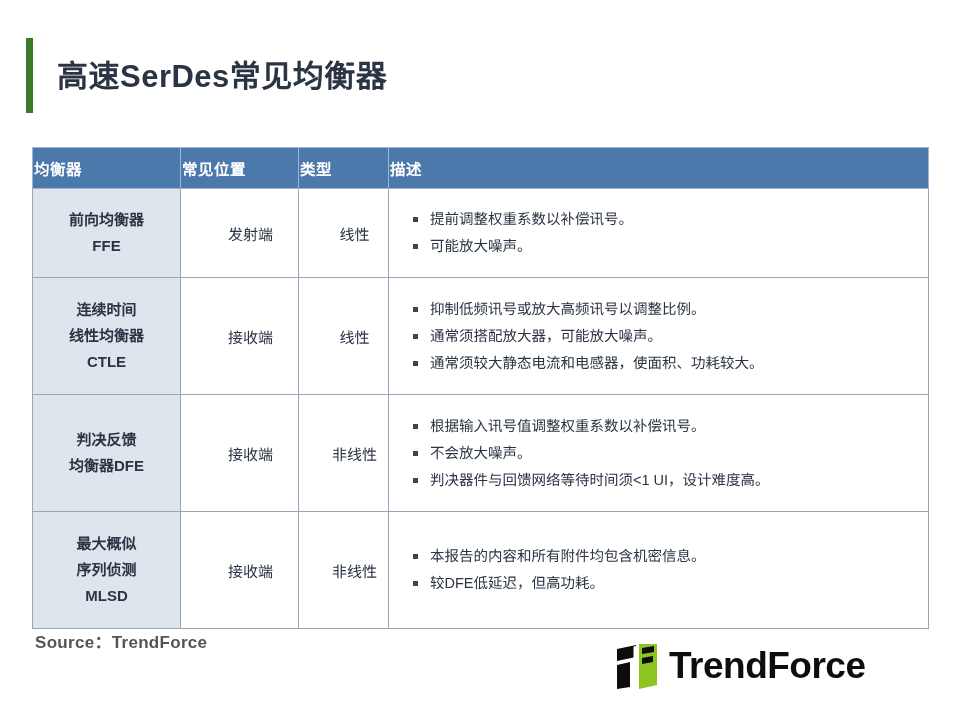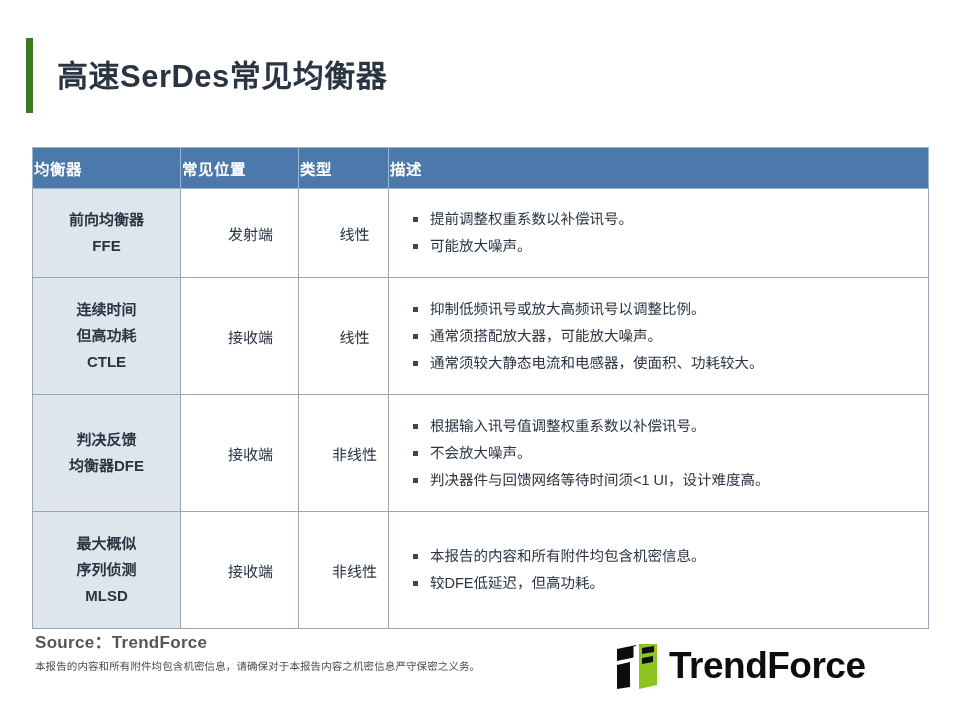--- a/index.html
+++ b/index.html
@@ -262,21 +262,21 @@
             <span class="bullet-mark"></span>
             <span>可能放大噪声。</span>
           </li>
         </ul>
       </td>
     </tr>
 
     <tr class="row-ctle">
       <td class="col-name">
         <div>连续时间</div>
-        <div>但高功耗</div>
+        <div>线性均衡器</div>
         <div>CTLE</div>
       </td>
       <td class="col-pos">接收端</td>
       <td class="col-type">线性</td>
       <td class="col-desc">
         <ul class="desc-list">
           <li>
             <span class="bullet-mark"></span>
             <span>抑制低频讯号或放大高频讯号以调整比例。</span>
           </li>
@@ -337,21 +337,20 @@
           </li>
         </ul>
       </td>
     </tr>
 
   </tbody>
 </table>
 
 <div id="footer">
   <div id="source-label">Source：TrendForce</div>
-  <div id="disclaimer-line-1">本报告的内容和所有附件均包含机密信息，请确保对于本报告内容之机密信息严守保密之义务。</div>
 
   <div id="brand-logo">
     <svg id="brand-logo-mark" width="44" height="46" viewBox="0 0 44 46" xmlns="http://www.w3.org/2000/svg">
       <path d="M2 6 L21 2 L21 14 L2 18 Z" fill="#0d0d0d"></path>
       <path d="M2 22 L15 19 L15 44 L2 46 Z" fill="#0d0d0d"></path>
       <path d="M24 1 L42 1 L42 42 L24 46 Z" fill="#8dc41f"></path>
       <path d="M27 5 L39 3 L39 9 L27 11 Z" fill="#0d0d0d"></path>
       <path d="M27 15 L38 13 L38 19 L27 21 Z" fill="#0d0d0d"></path>
       <path d="M18.5 3.5 L23.5 2.5 L23.5 45 L18.5 46 Z" fill="#ffffff"></path>
     </svg>

